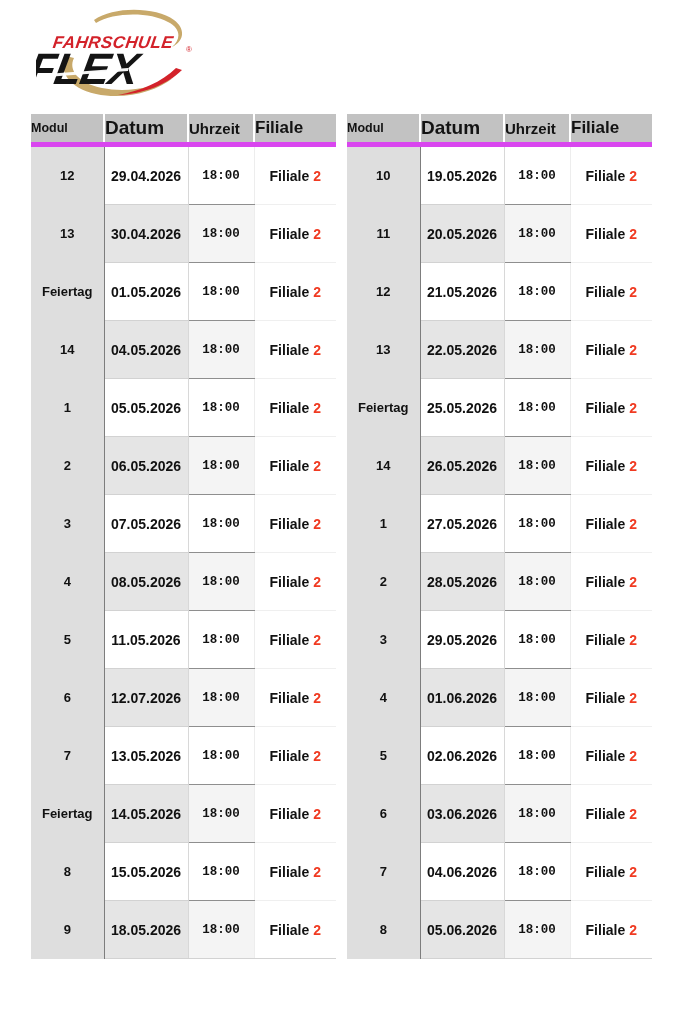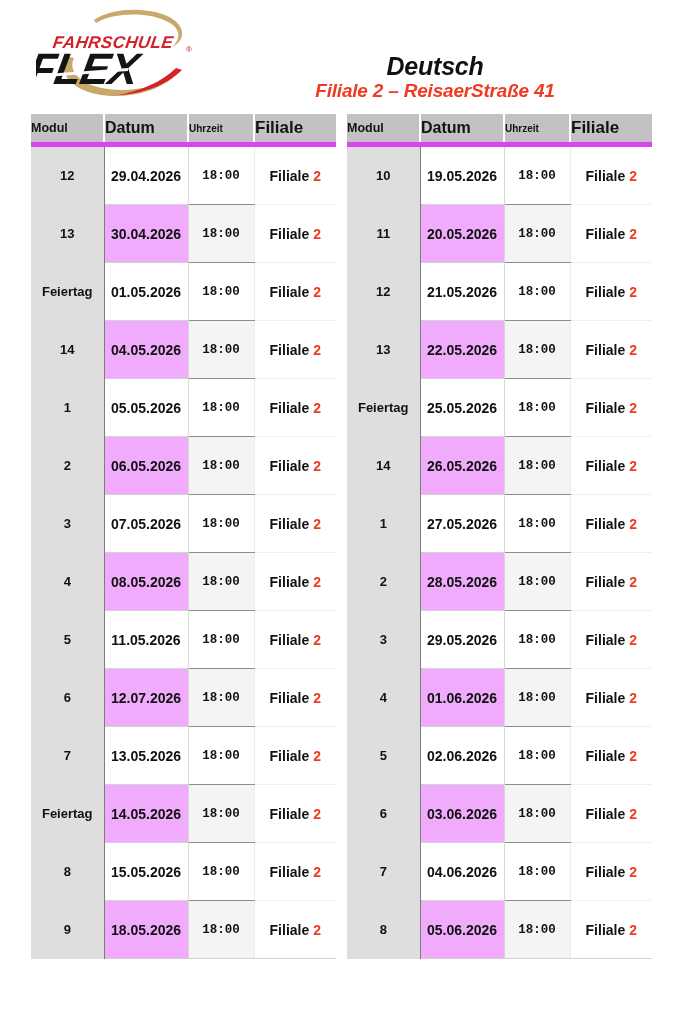--- a/index.html
+++ b/index.html
@@ -79,22 +79,22 @@
     font-size: 12.5px;
     font-weight: bold;
     color: #131313;
     height: 28px;
     padding: 0;
     text-align: left;
     border-right: 2px solid #ffffff;
     border-bottom: 5px solid #d946ef;
   }
   .sched th.c-modul   { width: 72px; font-size: 12.5px; }
-  .sched th.c-datum   { width: 82px; font-size: 16px; }
-  .sched th.c-uhrzeit { width: 64px; font-size: 10px; }
+  .sched th.c-datum   { width: 82px; font-size: 19px; }
+  .sched th.c-uhrzeit { width: 64px; font-size: 15px; }
   .sched th.c-filiale { width: 81px; font-size: 17px; border-right: none; }
 
   .sched td {
     height: 57px;
     padding: 0;
     text-align: center;
     vertical-align: middle;
     font-weight: bold;
     background: #ffffff;
   }
@@ -113,21 +113,21 @@
   .cell-uhrzeit {
     font-size: 12.5px;
     border-bottom: 1px solid #8e8e8e;
     border-right: 1px solid #ededed;
     font-family: Liberation Mono, monospace;
   }
   .cell-filiale {
     font-size: 14px;
     border-bottom: 1px solid #efefef;
   }
-  .cell-datum.alt   { background: #f0abfc; margin-left: 36px; }
+  .cell-datum.alt   { background: #e5e5e5; margin-left: 36px; }
   .cell-uhrzeit.alt { background: #f4f4f4; }
 
   .sched tbody tr:last-child .cell-datum,
   .sched tbody tr:last-child .cell-uhrzeit,
   .sched tbody tr:last-child .cell-filiale {
     border-bottom: 1px solid #d2d2d2;
   }
 
   .fil-num { color: #F03A21; }
 </style>
@@ -146,24 +146,20 @@
 
       <text x="22" y="40" font-family="'Liberation Sans', sans-serif" font-size="17" font-weight="bold" font-style="italic" fill="#D3222A" letter-spacing="0.4" transform="skewX(-8)">FAHRSCHULE</text>
 
       <text x="4" y="76" font-family="'Liberation Sans', sans-serif" font-size="44" font-weight="bold" font-style="italic" fill="#141414" letter-spacing="-1" transform="skewX(-10)">FLEX</text>
 
       <path d="M10,66 L92,60 L92,63 L10,69 Z" fill="#ffffff" opacity="0.95"></path>
       <text x="150" y="44" font-family="'Liberation Sans', sans-serif" font-size="8" fill="#D3222A">®</text>
     </svg>
   </div>
 
-  <div class="titles">
-    <div class="title-main">Deutsch</div>
-    <div class="title-sub">Filiale 2 – ReisaerStraße 41</div>
-  </div>
 </div>
 
 <div class="tables">
 
   <table class="sched">
     <thead>
       <tr>
         <th class="c-modul">Modul</th>
         <th class="c-datum">Datum</th>
         <th class="c-uhrzeit">Uhrzeit</th>

